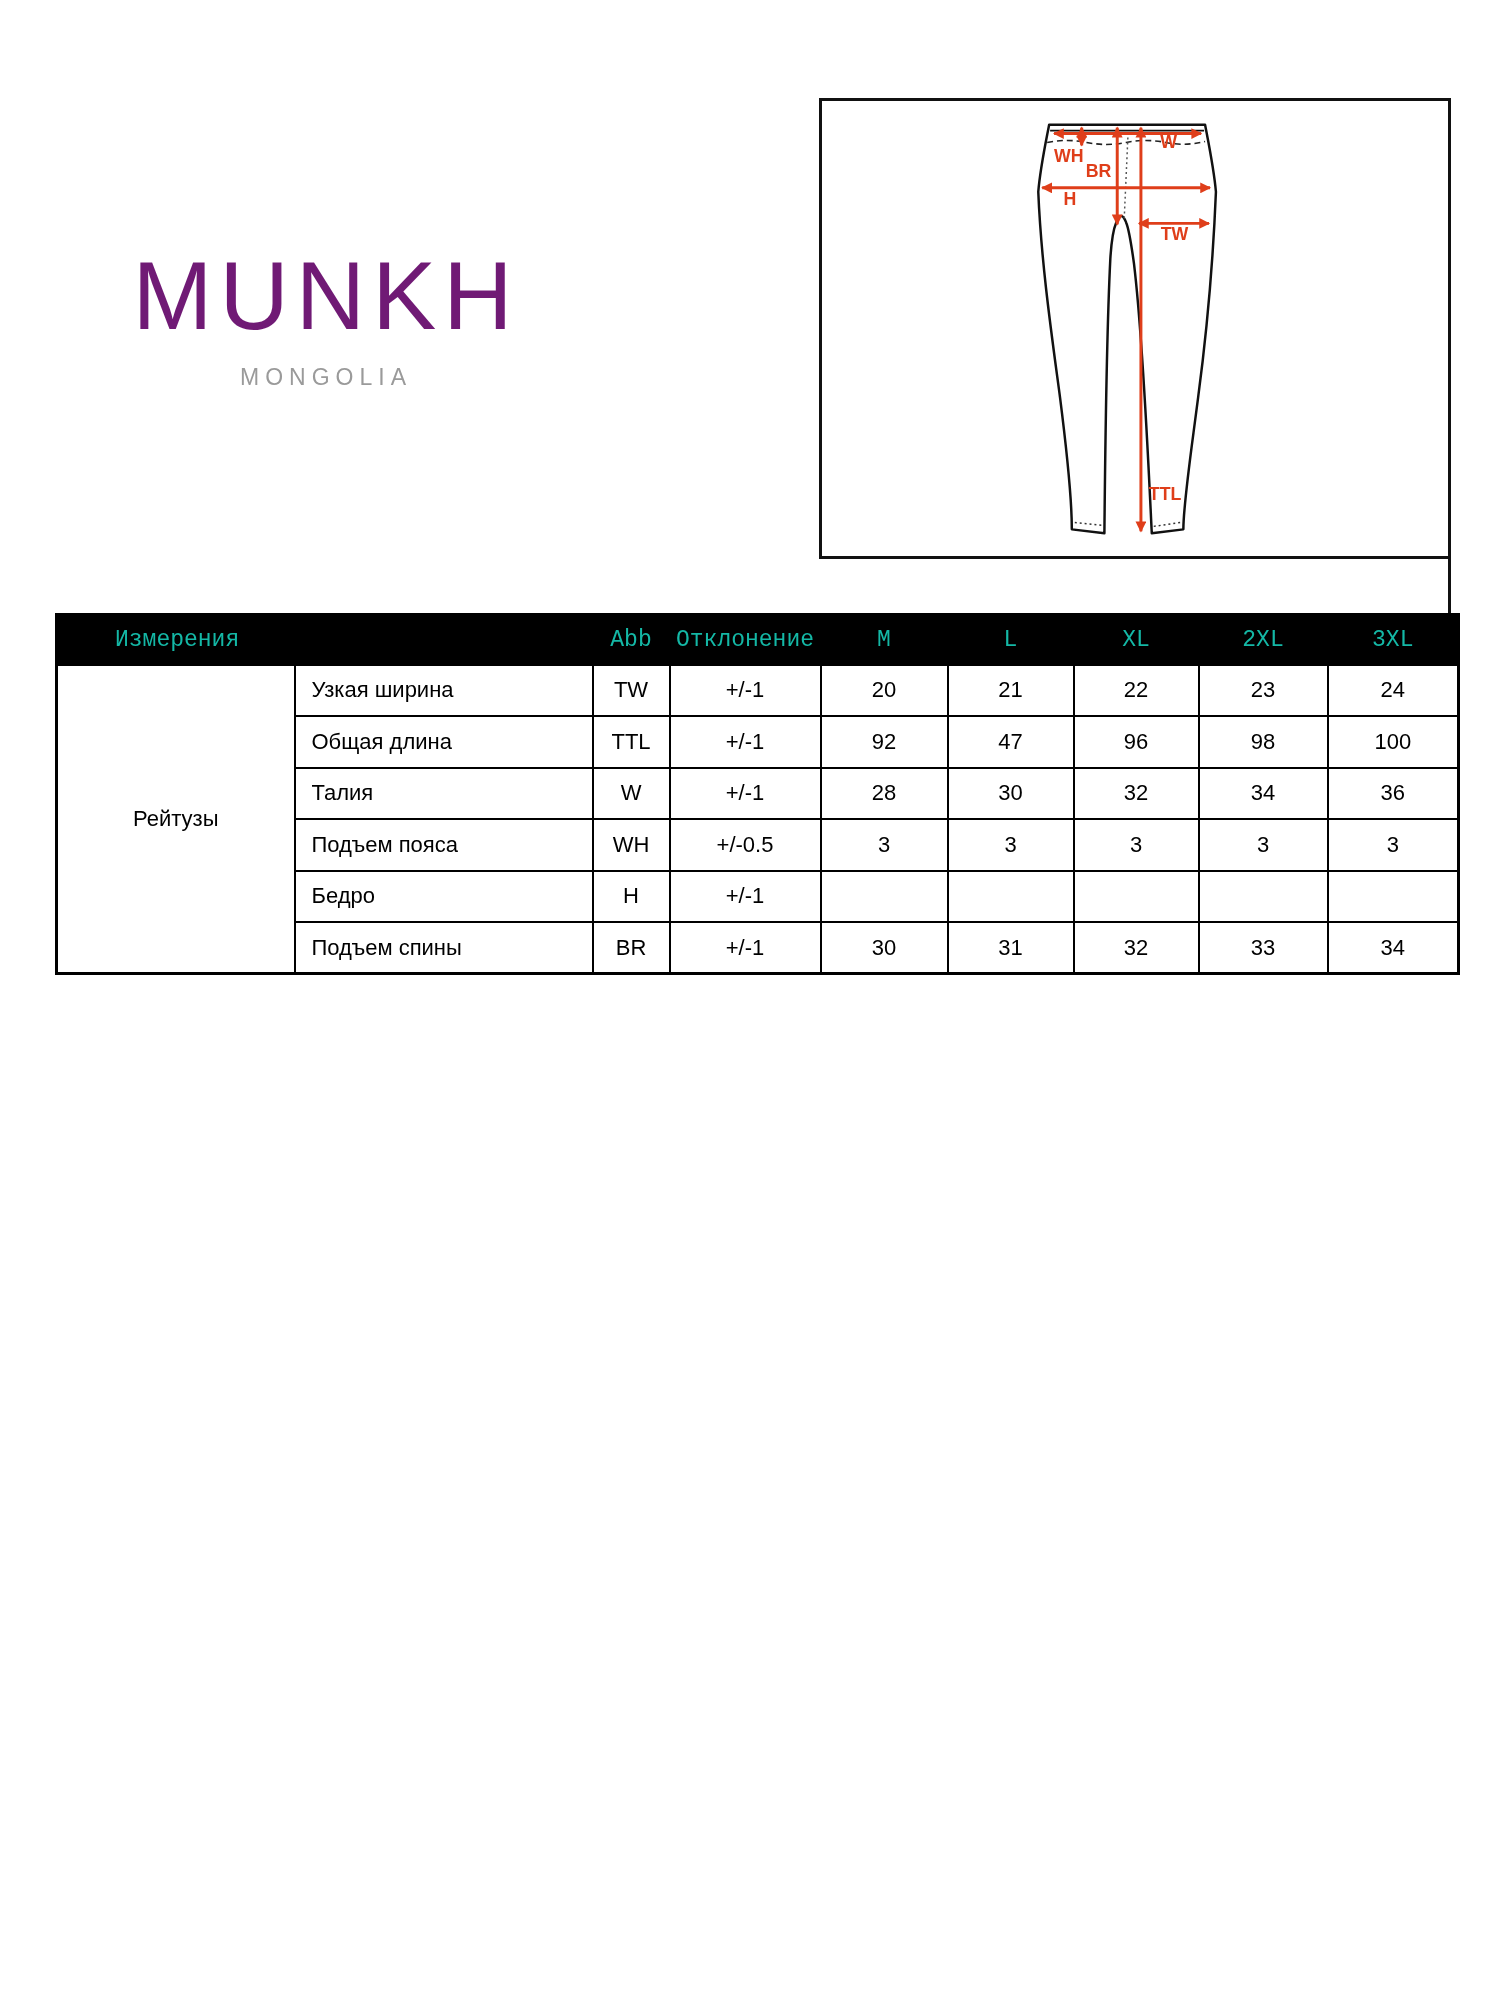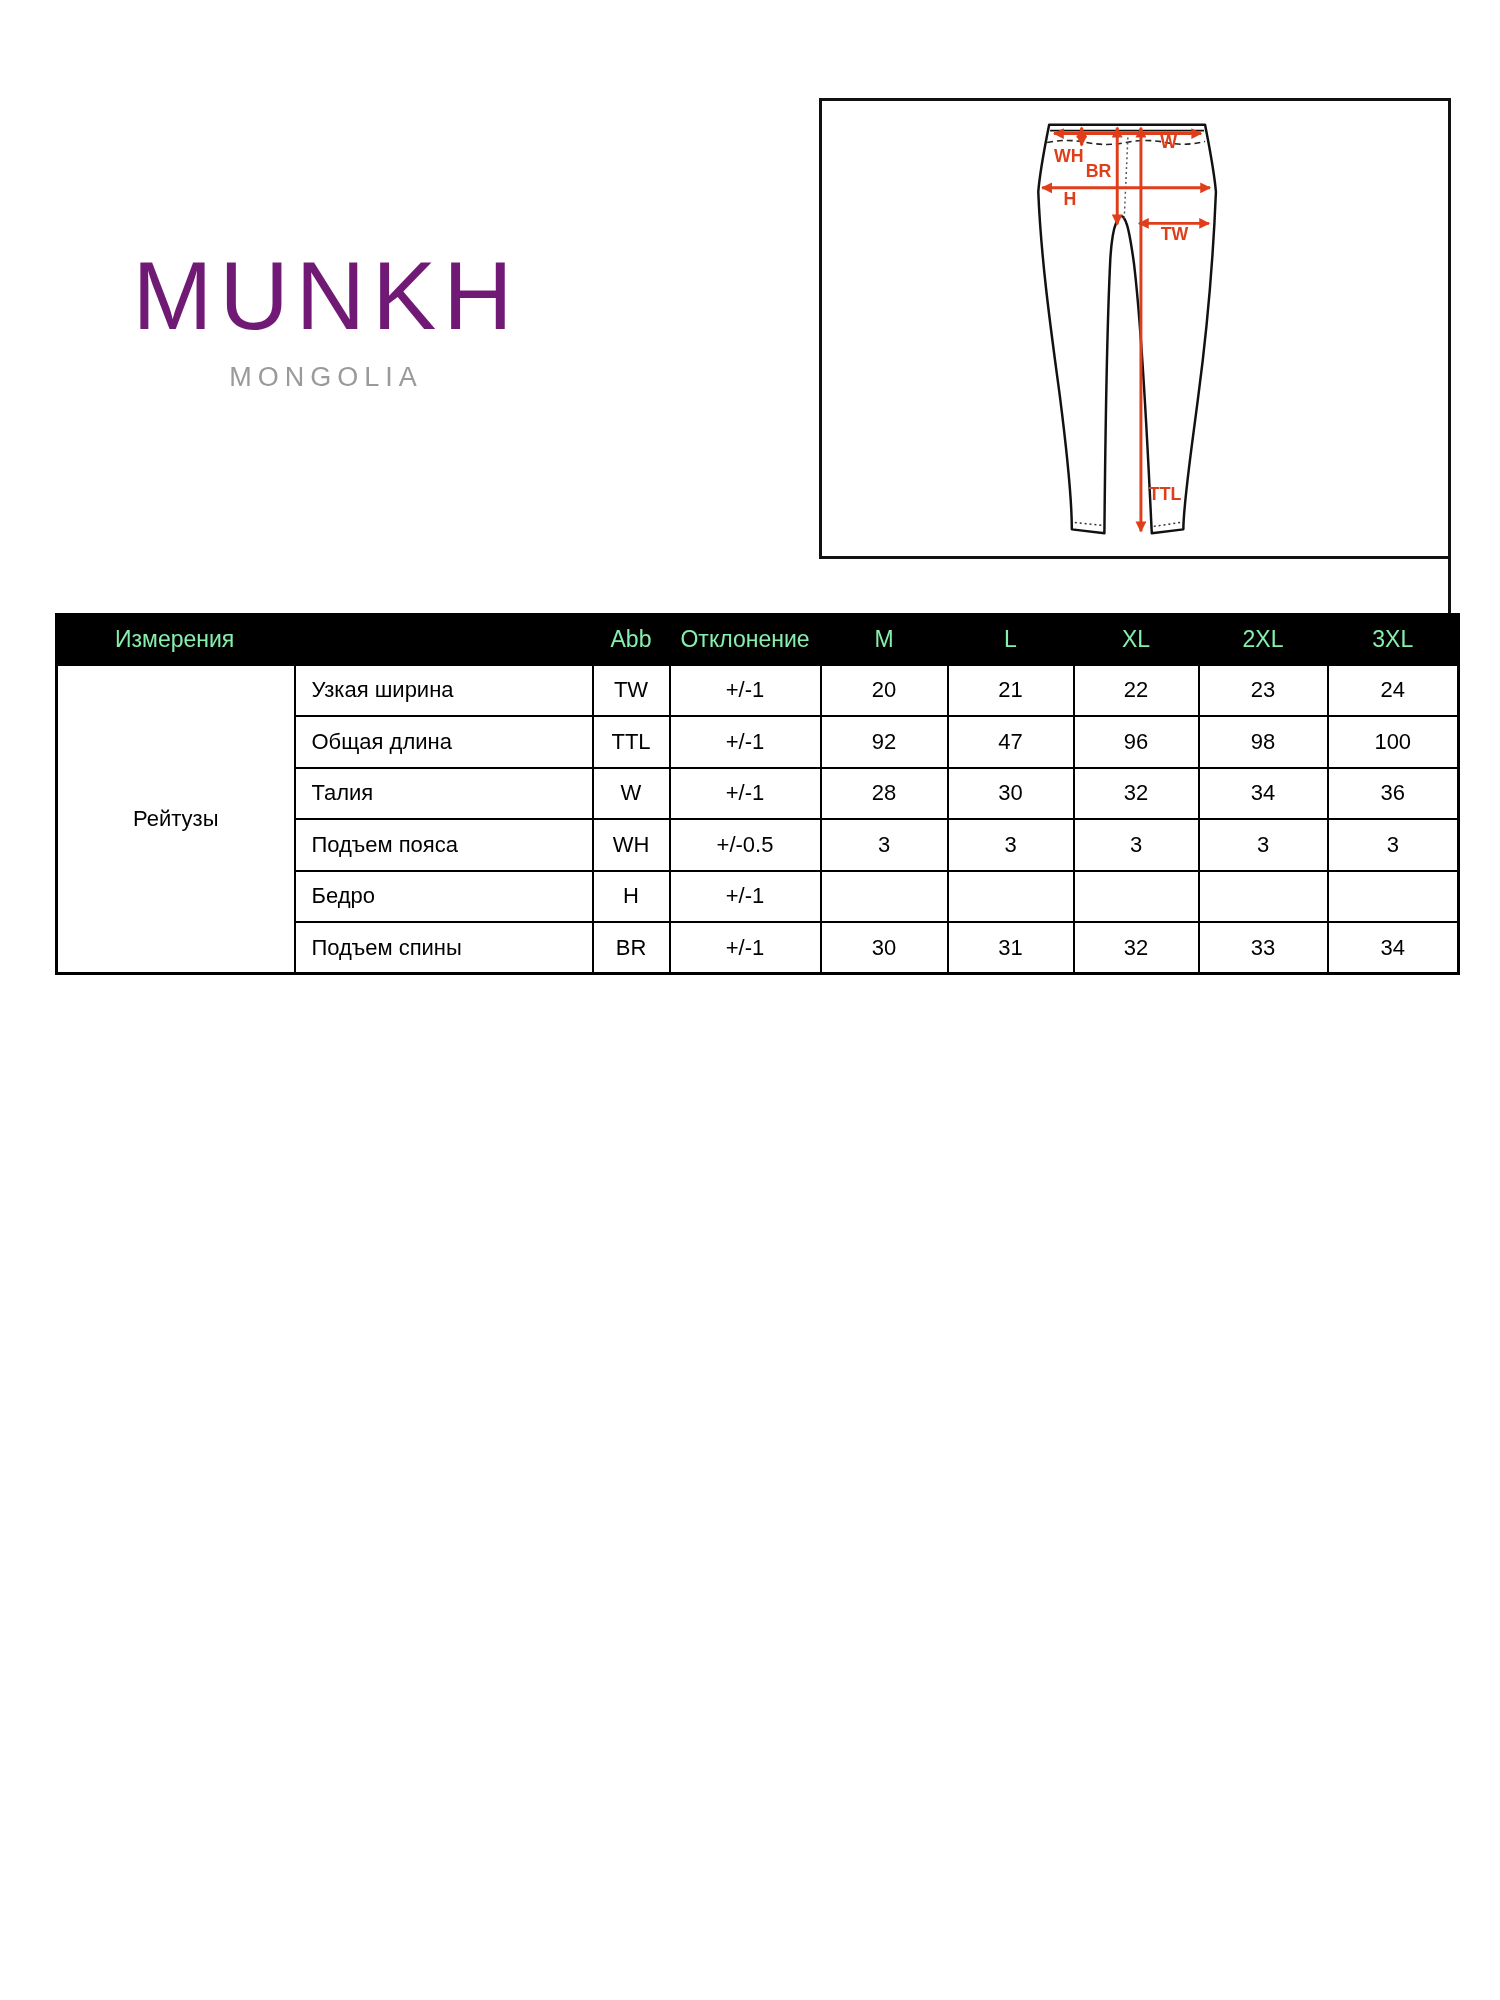--- a/index.html
+++ b/index.html
@@ -3,40 +3,40 @@
 <meta charset="utf-8">
 <style>
   html,body{margin:0;padding:0;background:#fff;}
   #page{position:relative;width:1500px;height:2000px;background:#fff;overflow:hidden;
         font-family:"Liberation Sans", sans-serif;color:#000;}
 
   
   .logo{position:absolute;left:130px;top:248px;width:392px;text-align:center;}
   .logo-main{font-size:96px;line-height:96px;letter-spacing:7px;color:#701a75;
              font-weight:400;white-space:nowrap;}
-  .logo-sub{margin-top:20px;font-size:27px;line-height:27px;letter-spacing:6px;
+  .logo-sub{margin-top:20px;font-size:23px;line-height:27px;letter-spacing:6px;
             color:#9a9a9a;font-weight:400;white-space:nowrap;}
 
   
   .diagram-box{position:absolute;left:819px;top:98px;width:632px;height:461px;
                border:3px solid #111;box-sizing:border-box;background:#fff;}
   .diagram-box svg{display:block;width:100%;height:100%;}
   .connector{position:absolute;left:1448px;top:556px;width:3px;height:58px;background:#111;}
 
   
   .size-table{position:absolute;left:55px;top:613px;width:1402px;
               border-collapse:collapse;table-layout:fixed;
               font-size:22px;}
   .size-table th,.size-table td{border:2px solid #000;vertical-align:middle;
               padding:0;overflow:hidden;white-space:nowrap;}
   .size-table{border:3px solid #000;}
   .size-table thead tr{height:50px;}
   .size-table tbody tr{height:51.5px;}
-  .size-table thead th{background:#000;color:#86efac;font-weight:400;font-size:23px;
-              text-align:center;}
+  .size-table thead th{background:#000;color:#14b8a6;font-weight:400;font-size:23px;
+              text-align:center;font-family:Liberation Mono, monospace;}
   .size-table thead th.h-meas{text-align:left;padding-left:57px;}
   td.c-group{text-align:center;}
   td.c-name{text-align:left;padding-left:16px;}
   td.c-abb,td.c-tol,td.c-val{text-align:center;}
 </style>
 </head>
 <body>
 
 <div id="page">
 

